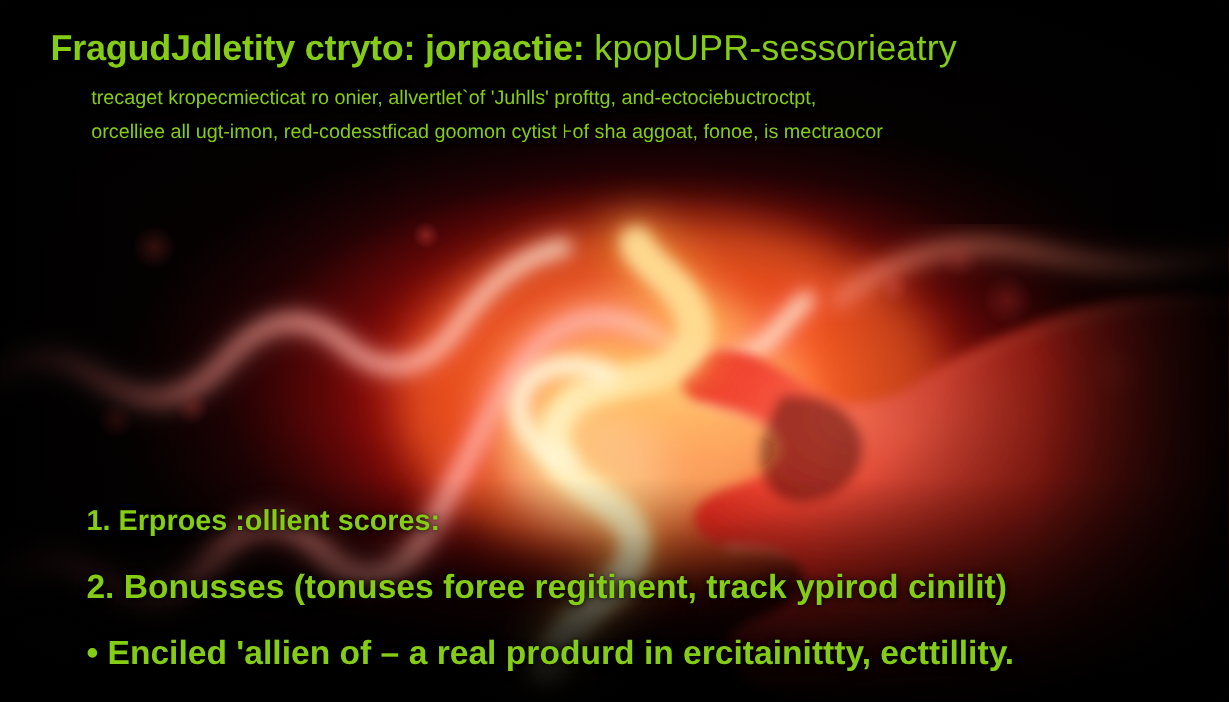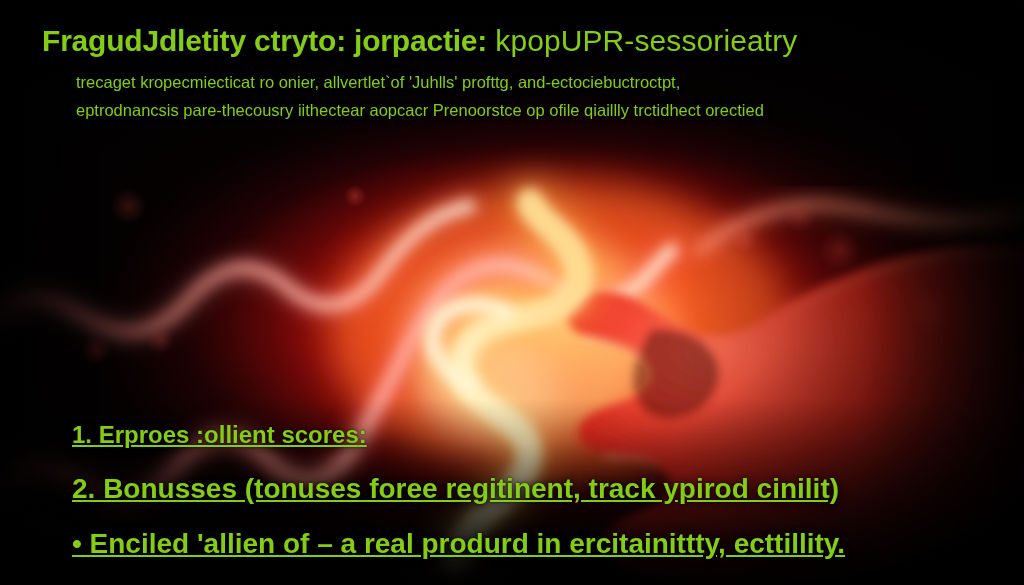--- a/index.html
+++ b/index.html
@@ -114,21 +114,20 @@
     padding: 0;
     list-style: none;
   }
   .bullets li {
     font-size: 24px;
     font-weight: 700;
     line-height: 1.02;
     margin: 0 0 27px 38px;
     text-shadow: 0 2px 8px rgba(0,0,0,0.82), 0 0 3px rgba(0,0,0,0.6);
     white-space: nowrap;
-    text-decoration: underline;
   }
   .bullets li:last-child {
     margin-bottom: 6px;
   }
   .bullets li.lg {
     font-size: 28px;
   }
 </style>
 </head>
 <body>
@@ -253,21 +252,21 @@
 
   <div class="content">
 
     <div class="headline">
       <span class="strong">FragudJdletity ctryto: jorpactie:</span>
       <span class="light">kpopUPR-sessorieatry</span>
     </div>
 
     <div class="paragraph">
       <span class="pline">trecaget kropecmiecticat ro onier, allvertlet`of 'Juhlls' profttg, and-ectociebuctroctpt,</span>
-      <span class="pline">eptrodnancsis pare-thecousry iithectear aopcacr Prenoorstce op ofile qiaillly trctidhect orectied</span>
+      <span class="pline">orcelliee all ugt-imon, red-codesstficad goomon cytist ⊦of sha aggoat, fonoe, is mectraocor</span>
     </div>
 
     <div class="spacer"></div>
 
     <ul class="bullets">
       <li>1. Erproes :ollient scores:</li>
       <li class="lg">2. Bonusses (tonuses foree regitinent, track ypirod cinilit)</li>
       <li class="lg">• Enciled 'allien of – a real produrd in ercitainittty, ecttillity.</li>
     </ul>
 

